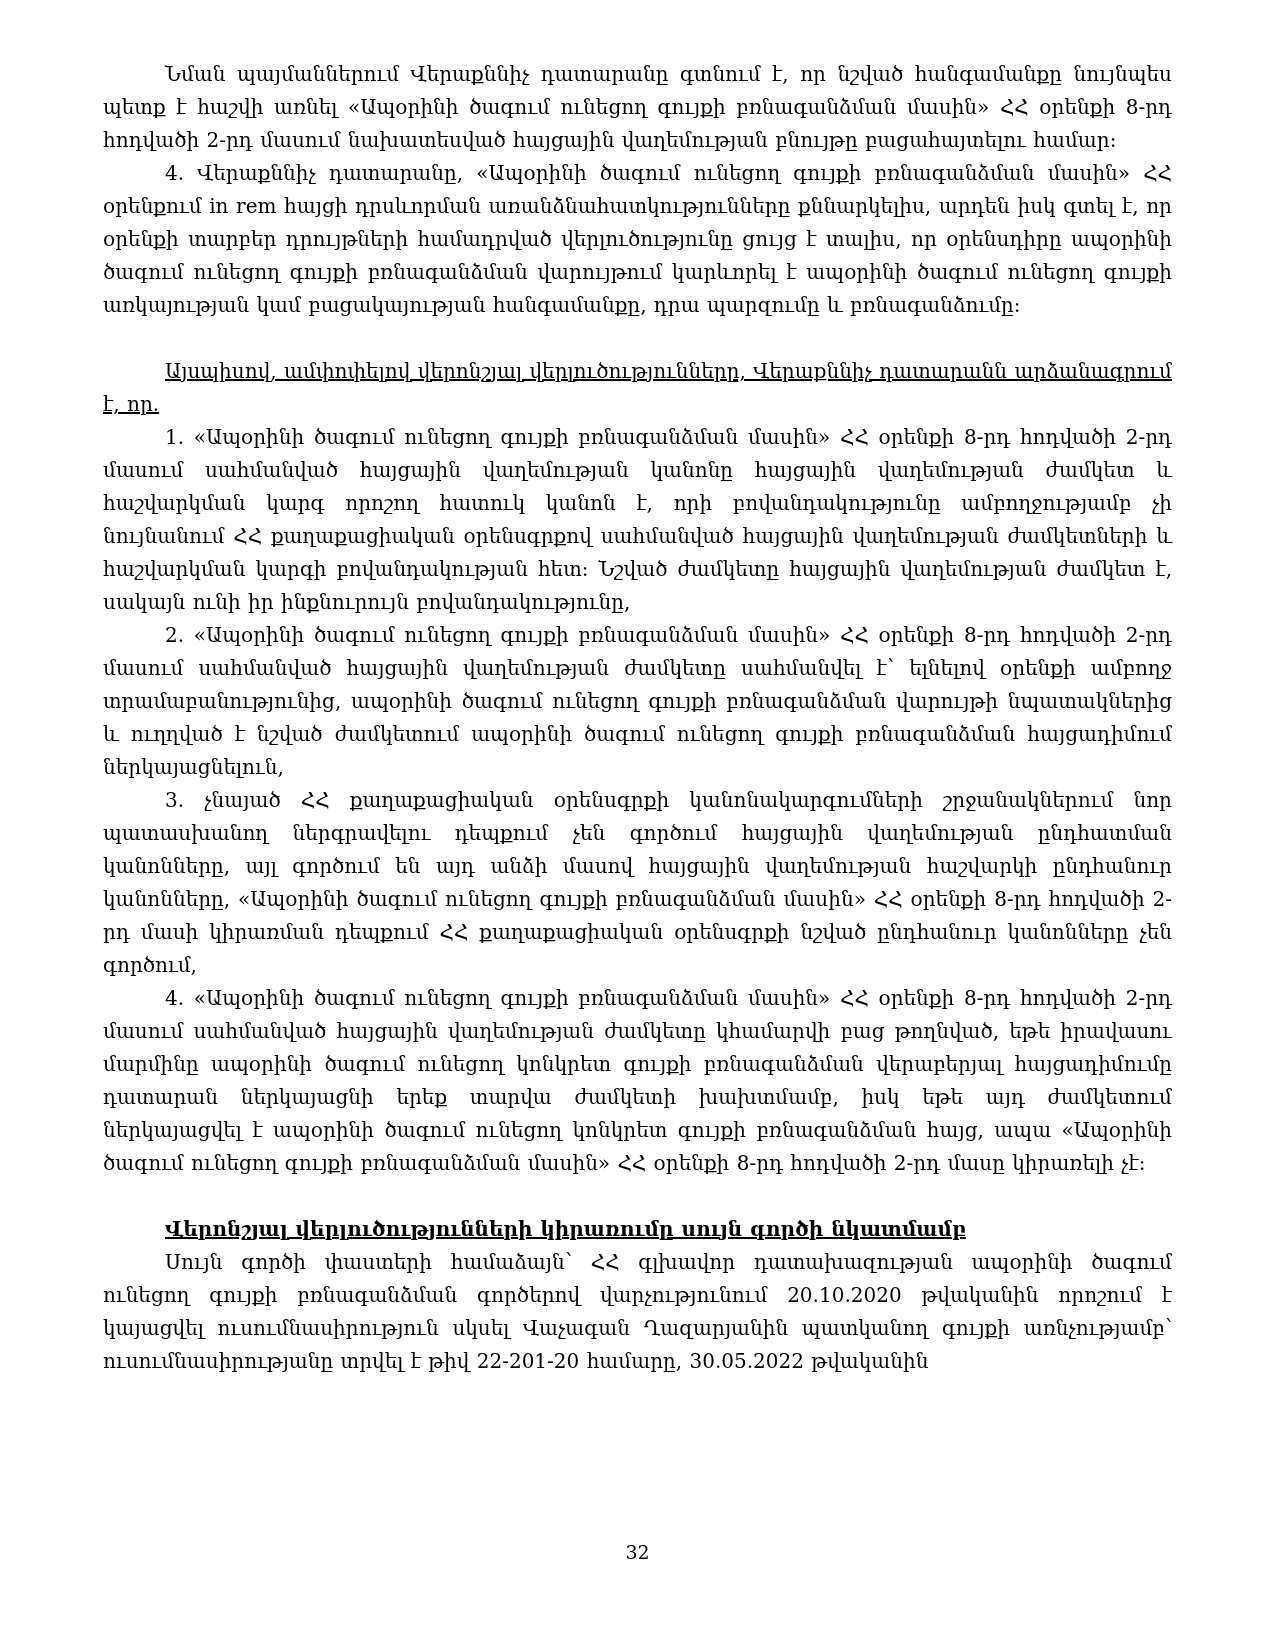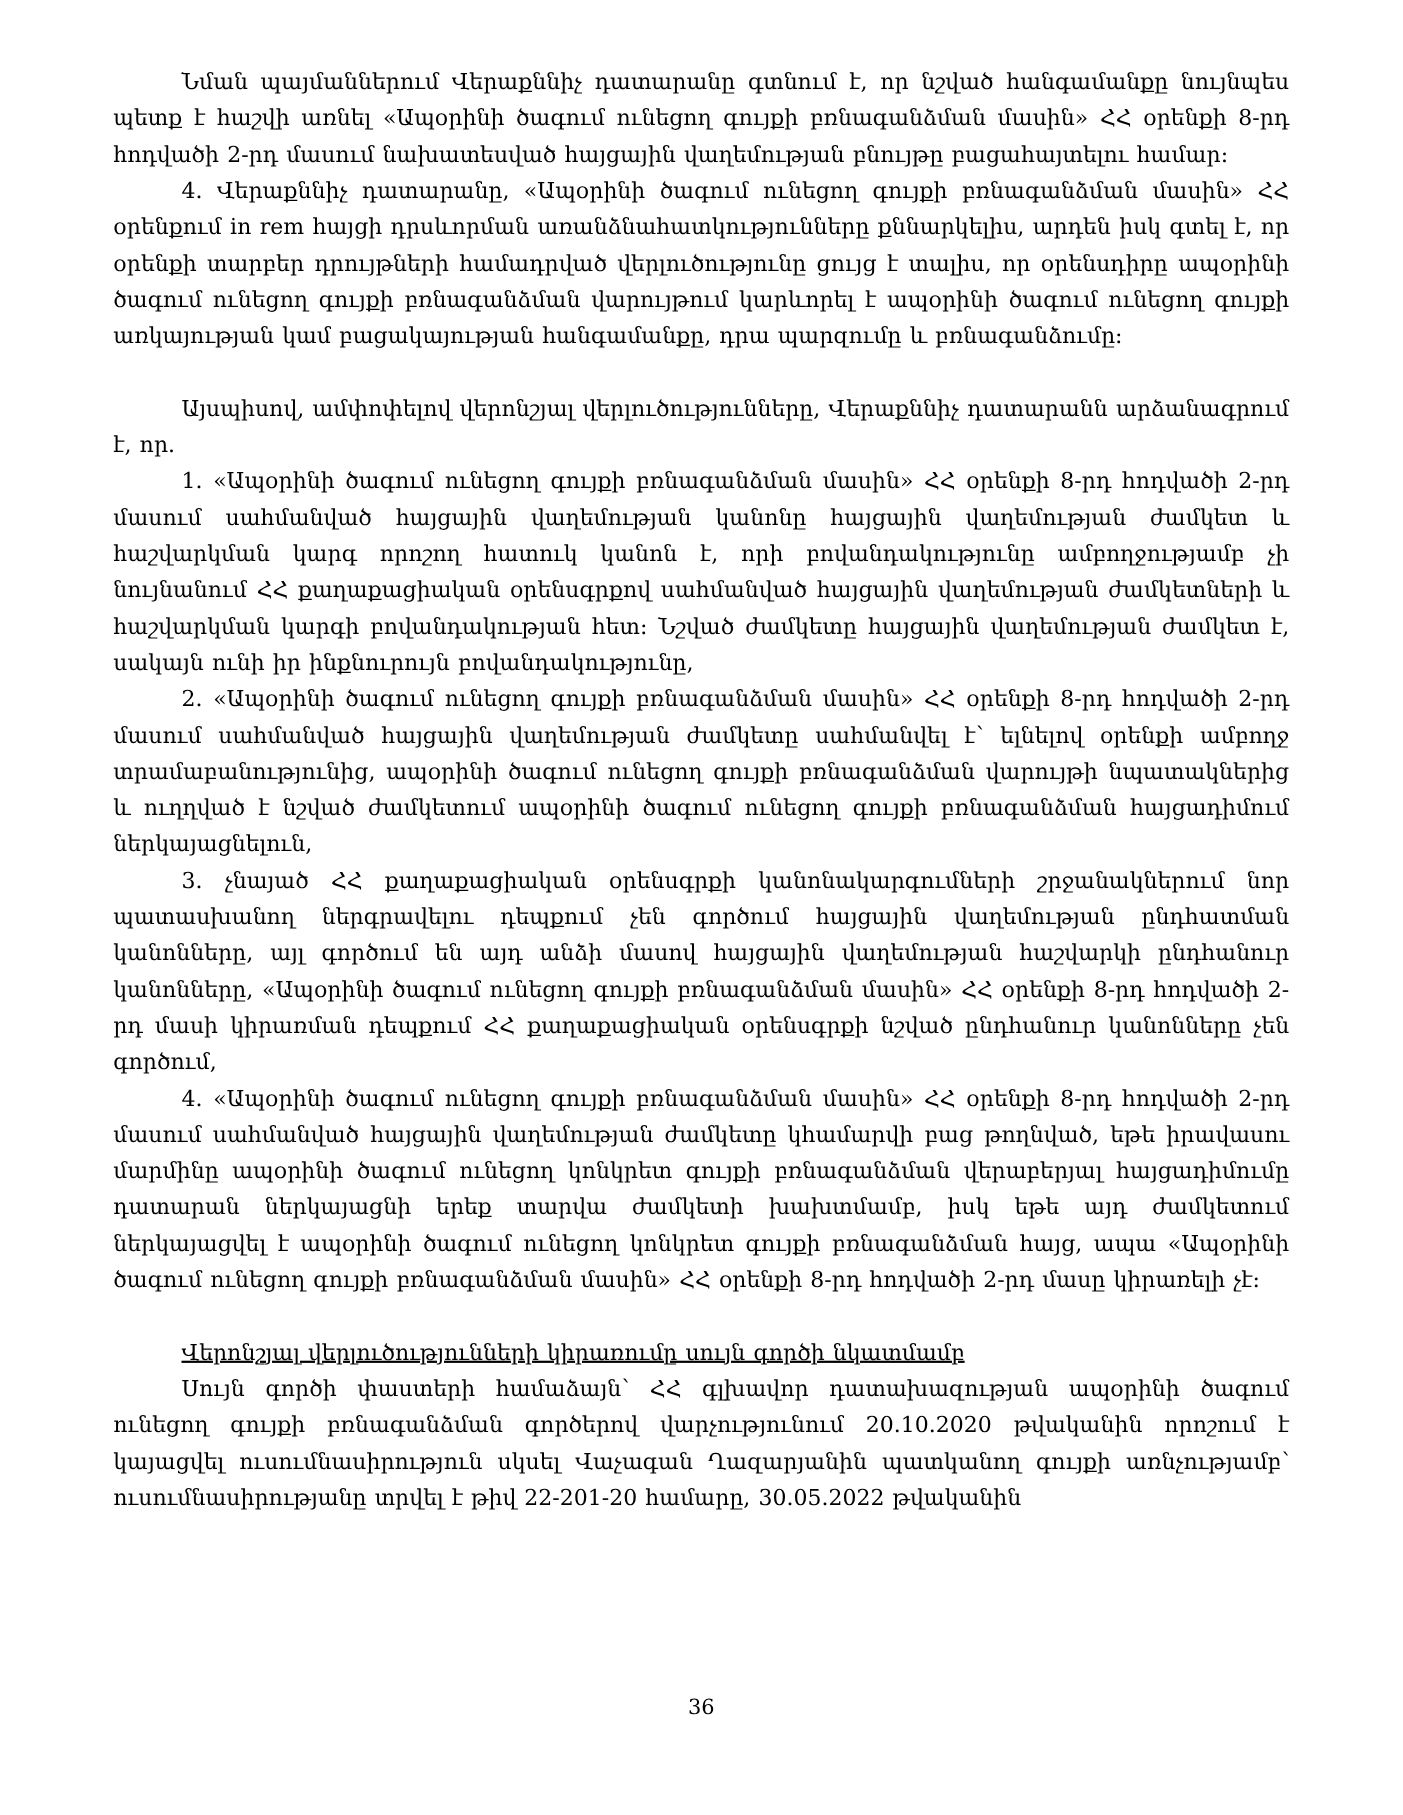--- a/index.html
+++ b/index.html
@@ -23,23 +23,24 @@
   }
   p.para {
     margin: 0;
     text-align: justify;
     text-indent: 62px;
     line-height: 33px;
     word-spacing: 1px;
   }
   p.gap-above {
     margin-top: 33px;
+    text-decoration: underline;
   }
   p.section-heading {
-    font-weight: normal;
+    font-weight: bold;
     text-align: left;
     text-decoration: underline;
   }
   .page-number {
     position: absolute;
     top: 1540px;
     left: 0;
     right: 0;
     text-align: center;
     font-size: 19px;
@@ -63,15 +64,15 @@
   <p class="para">2. «Ապօրինի ծագում ունեցող գույքի բռնագանձման մասին» ՀՀ օրենքի 8-րդ հոդվածի 2-րդ մասում սահմանված հայցային վաղեմության ժամկետը սահմանվել է՝ ելնելով օրենքի ամբողջ տրամաբանությունից, ապօրինի ծագում ունեցող գույքի բռնագանձման վարույթի նպատակներից և ուղղված է նշված ժամկետում ապօրինի ծագում ունեցող գույքի բռնագանձման հայցադիմում ներկայացնելուն,</p>
 
   <p class="para">3. չնայած ՀՀ քաղաքացիական օրենսգրքի կանոնակարգումների շրջանակներում նոր պատասխանող ներգրավելու դեպքում չեն գործում հայցային վաղեմության ընդհատման կանոնները, այլ գործում են այդ անձի մասով հայցային վաղեմության հաշվարկի ընդհանուր կանոնները, «Ապօրինի ծագում ունեցող գույքի բռնագանձման մասին» ՀՀ օրենքի 8-րդ հոդվածի 2-րդ մասի կիրառման դեպքում ՀՀ քաղաքացիական օրենսգրքի նշված ընդհանուր կանոնները չեն գործում,</p>
 
   <p class="para">4. «Ապօրինի ծագում ունեցող գույքի բռնագանձման մասին» ՀՀ օրենքի 8-րդ հոդվածի 2-րդ մասում սահմանված հայցային վաղեմության ժամկետը կհամարվի բաց թողնված, եթե իրավասու մարմինը ապօրինի ծագում ունեցող կոնկրետ գույքի բռնագանձման վերաբերյալ հայցադիմումը դատարան ներկայացնի երեք տարվա ժամկետի խախտմամբ, իսկ եթե այդ ժամկետում ներկայացվել է ապօրինի ծագում ունեցող կոնկրետ գույքի բռնագանձման հայց, ապա «Ապօրինի ծագում ունեցող գույքի բռնագանձման մասին» ՀՀ օրենքի 8-րդ հոդվածի 2-րդ մասը կիրառելի չէ:</p>
 
   <p class="para section-heading gap-above">Վերոնշյալ վերլուծությունների կիրառումը սույն գործի նկատմամբ</p>
 
   <p class="para">Սույն գործի փաստերի համաձայն՝ ՀՀ գլխավոր դատախազության ապօրինի ծագում ունեցող գույքի բռնագանձման գործերով վարչությունում 20.10.2020 թվականին որոշում է կայացվել ուսումնասիրություն սկսել Վաչագան Ղազարյանին պատկանող գույքի առնչությամբ՝ ուսումնասիրությանը տրվել է թիվ 22-201-20 համարը, 30.05.2022 թվականին</p>
 
-  <div class="page-number">36</div>
+  <div class="page-number">32</div>
 
 </div>
 
 </body></html>

